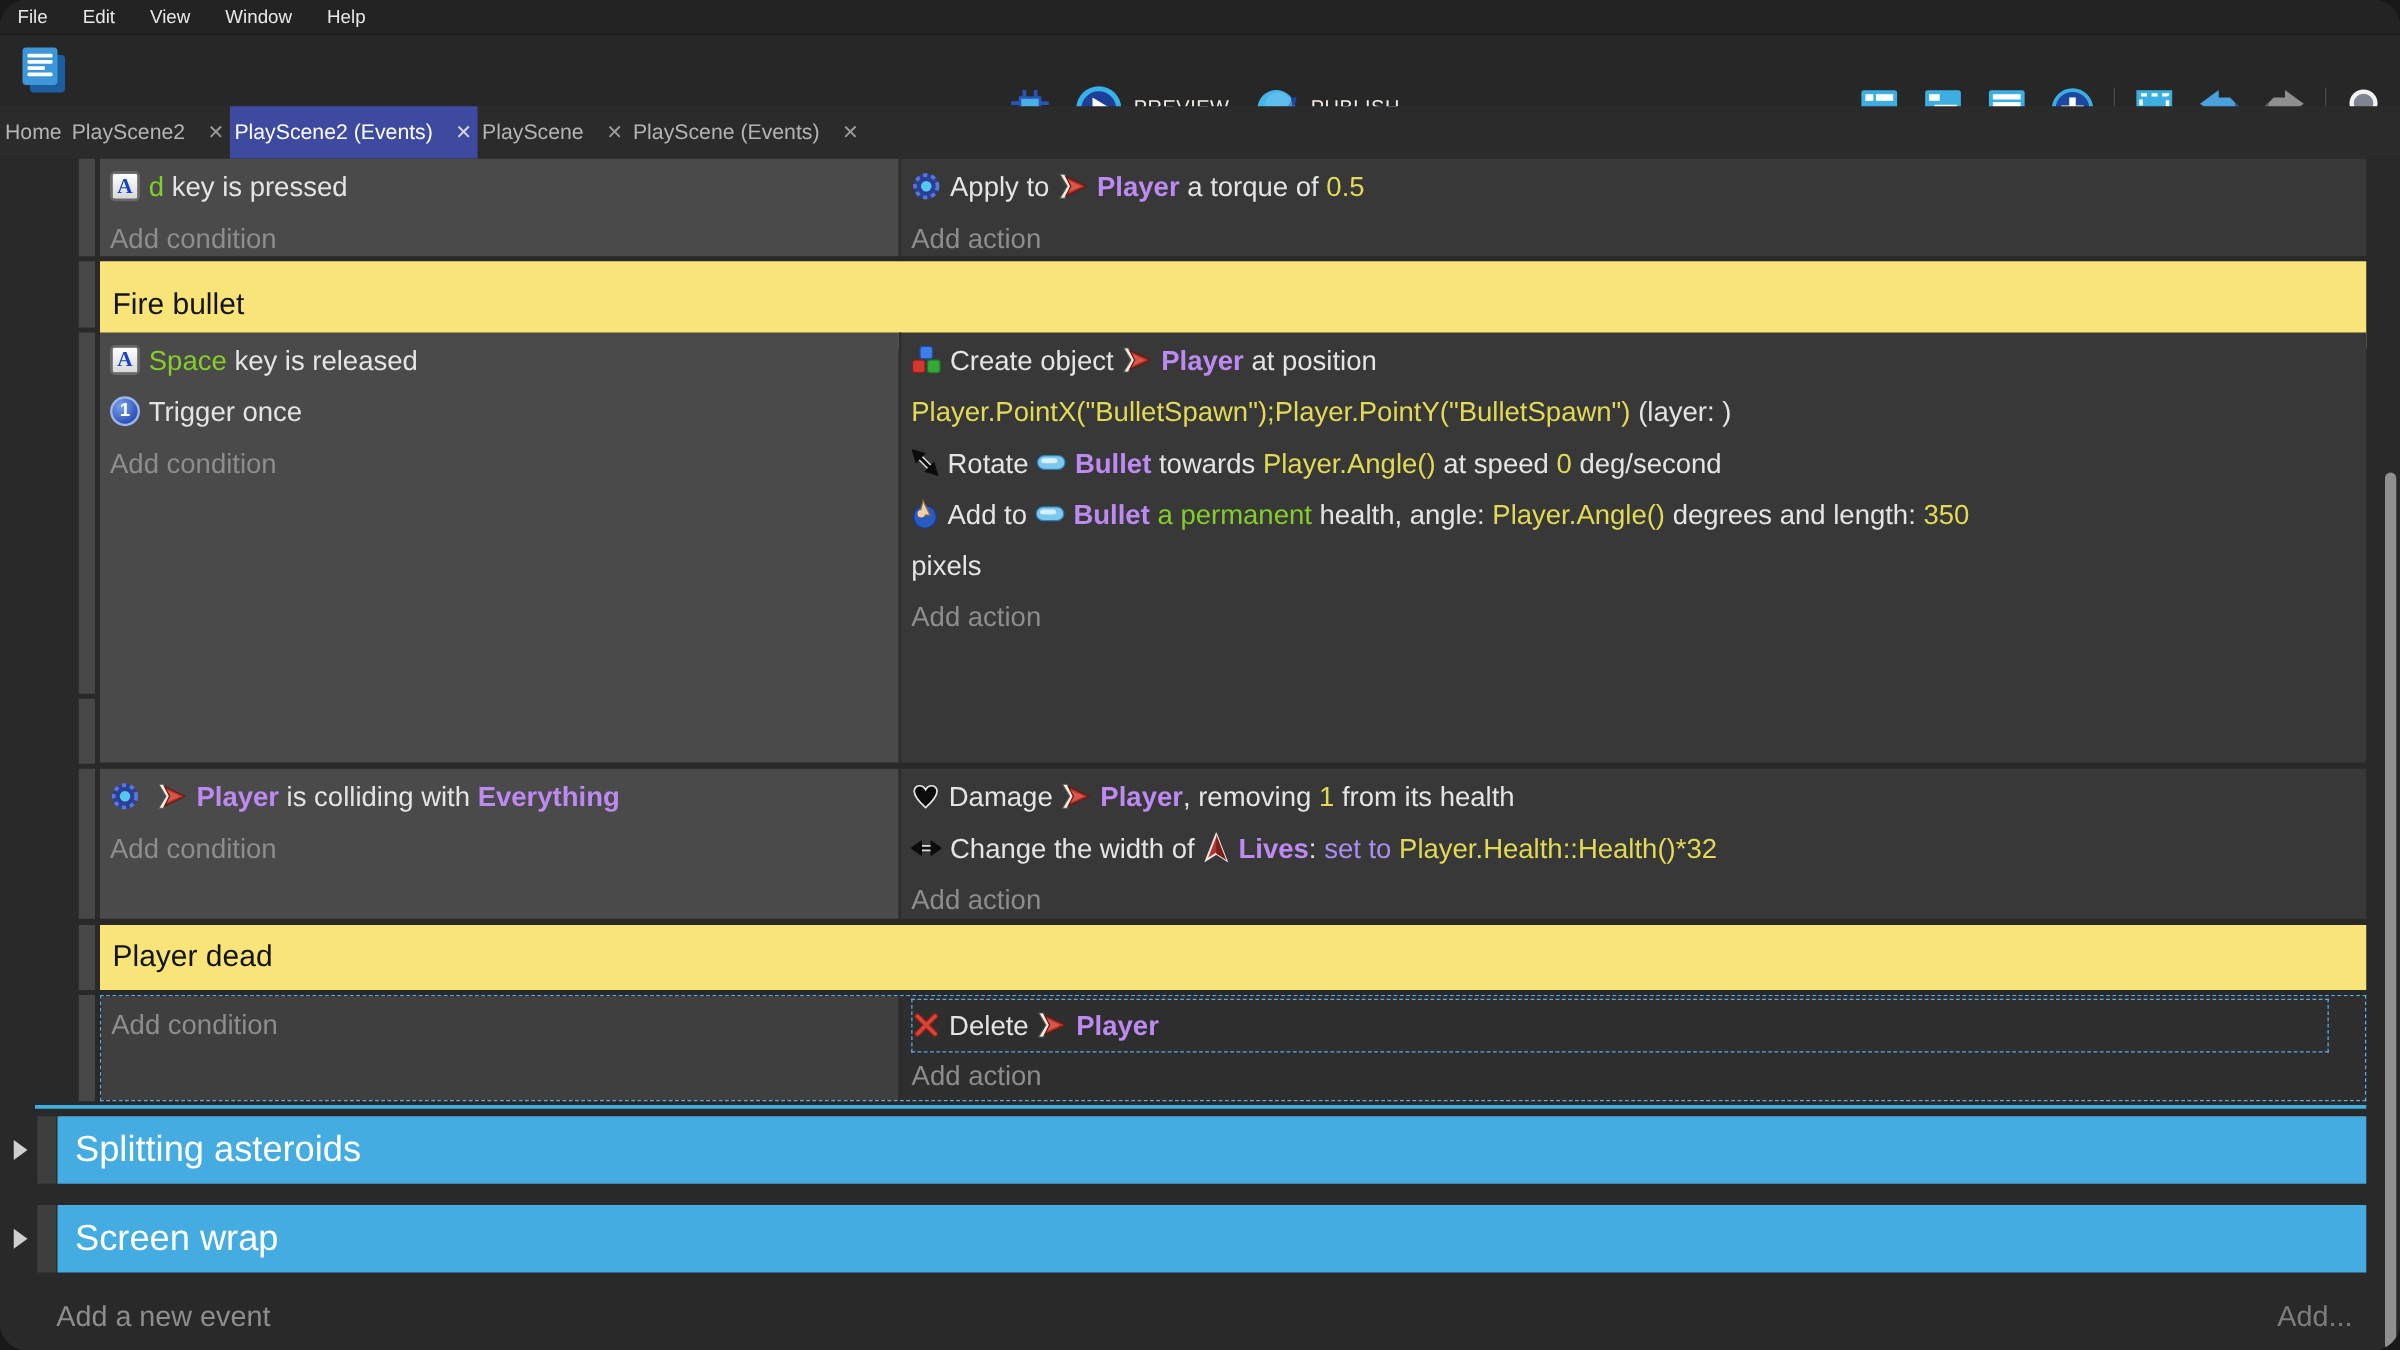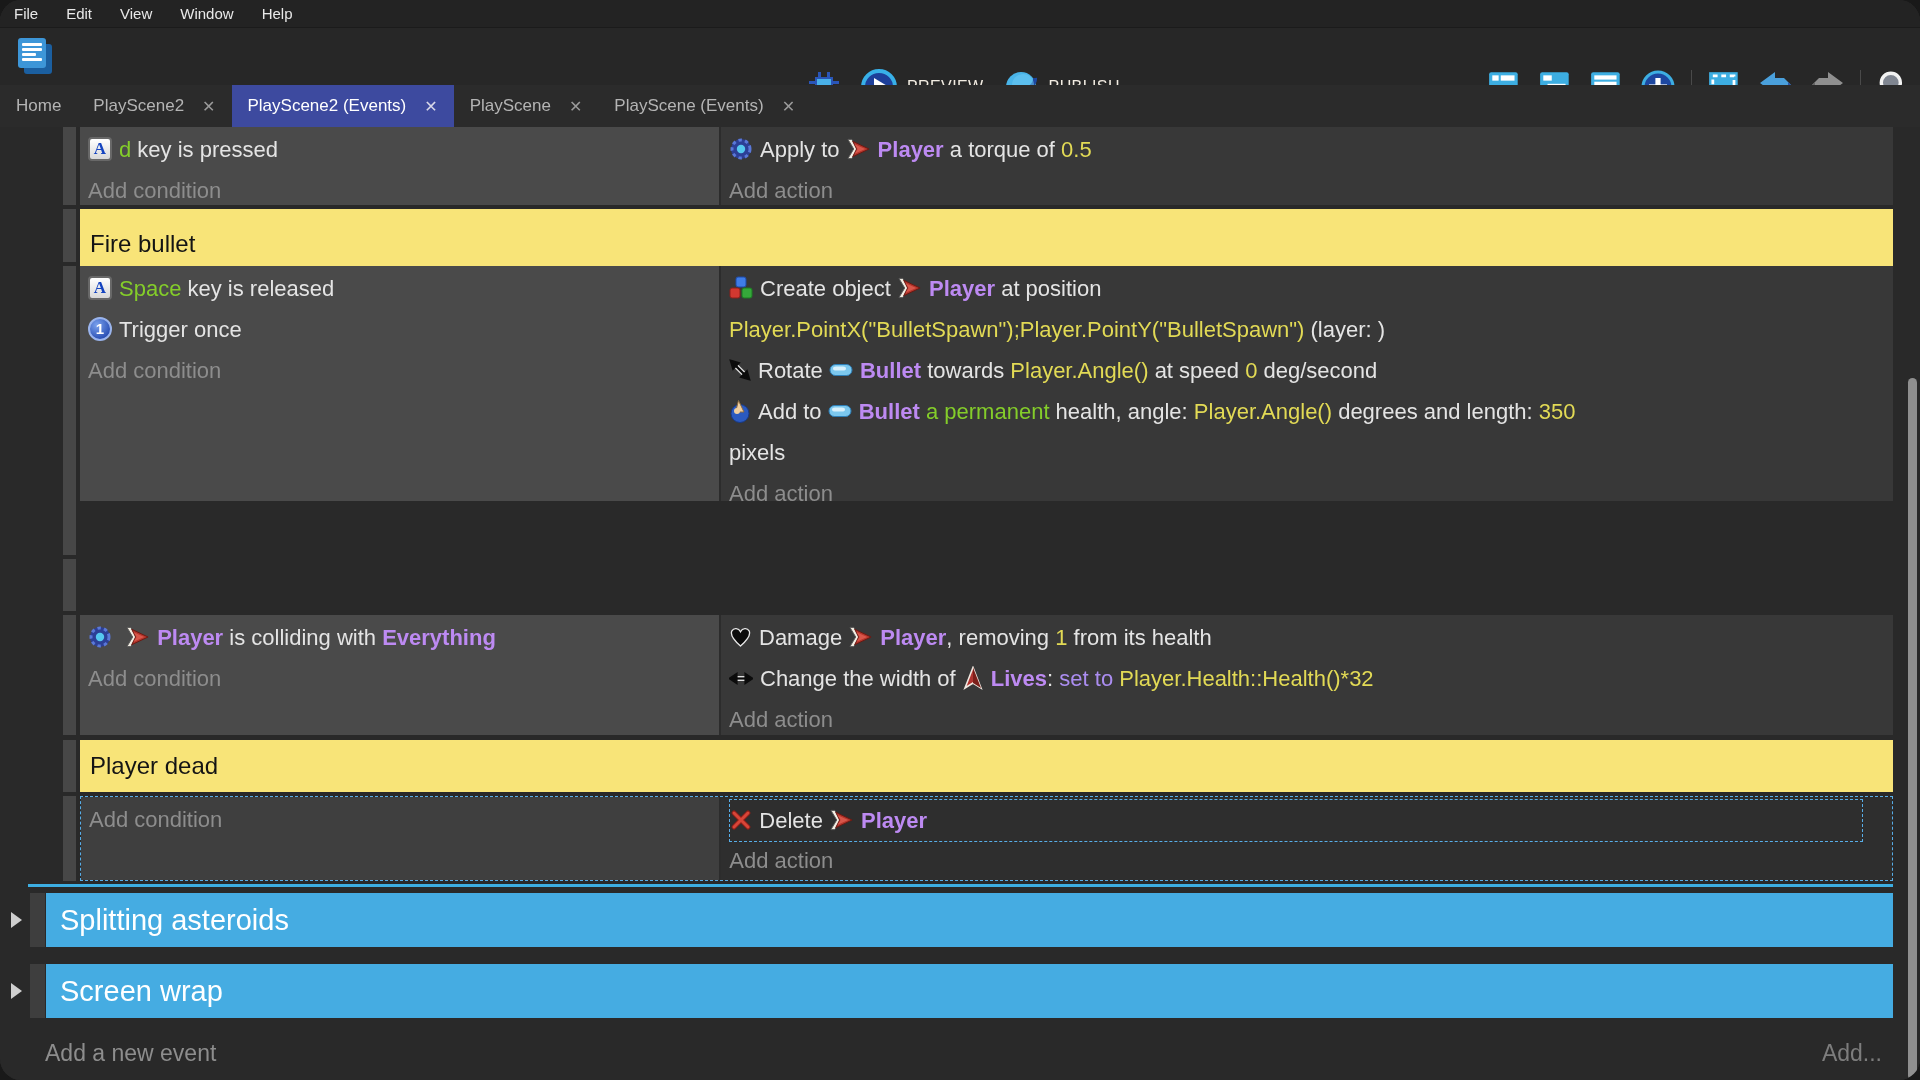--- a/index.html
+++ b/index.html
@@ -19,21 +19,21 @@
   .logo .front{position:absolute;left:2px;top:2px;width:28px;height:30px;background:#3d96d8;border-radius:3px;}
   .logo .front i{position:absolute;left:4px;height:3px;background:#fff;border-radius:1px;}
   .centerbar{position:absolute;left:806px;top:40px;display:flex;align-items:center;gap:18px;}
   .tbtn{display:flex;align-items:center;gap:9px;color:#f2ece2;font-size:16px;letter-spacing:.4px;cursor:pointer;}
   .righticons{position:absolute;right:8px;top:41px;display:flex;align-items:center;gap:15px;}
   .righticons .sep{width:1px;height:34px;background:#4a4a4a;}
   .ticon{width:36px;height:36px;display:flex;align-items:center;justify-content:center;cursor:pointer;}
 
   
   .tabbar{position:absolute;left:0;top:85px;width:1920px;height:42px;background:#2b2b2b;display:flex;}
-  .tab{height:42px;display:flex;align-items:center;padding:0 16px;color:#b4b4b4;font-size:17px;
+  .tab{height:42px;display:flex;align-items:center;padding:0 4px;color:#b4b4b4;font-size:17px;
        white-space:nowrap;cursor:pointer;}
   .tab .x{margin-left:18px;color:#9a9a9a;font-size:16px;cursor:pointer;}
   .tab.active{background:var(--c-active_tab,#3d4a9f);color:#fff;}
   .tab.active .x{color:#d8d8e8;}
 
   
   .sheet{position:absolute;left:0;top:127px;width:1920px;height:953px;background:#292929;}
   .gut{position:absolute;left:63px;width:13px;background:#474747;}
   .ggut{position:absolute;left:30px;width:15px;background:#3e3e3e;}
   .evrow{position:absolute;left:80px;width:1813px;display:flex;}
@@ -245,21 +245,21 @@
                 <polygon points="2,1 8,11 2,21 6,21 12,11 6,1" fill="#f4efe4" stroke="#555" stroke-width="1"></polygon>
                 <polygon points="7,3 24,11 7,19 11,11" fill="#b5362c" stroke="#6a1812" stroke-width="1"></polygon>
                 <polygon points="9,6 20,11 9,16 12,11" fill="#d8564a"></polygon>
               </svg></span><span class="sg-obj">Player</span><span class="sg-plain"> a torque of </span><span class="sg-expr">0.5</span></div>
         <div class="eline"><span class="sg-ph">Add action</span></div>
       </div>
     </div>
 
     <div class="comment" style="top:82px;height:70px">Fire bullet</div>
 
-    <div class="evrow" style="top:139px;height:235px">
+    <div class="evrow" style="top:139px;height:344px">
       <div class="cell cond">
         <div class="eline"><span class="icon ic-keyboard-key"><span class="kA">A</span></span><span class="sg-key">Space</span><span class="sg-plain"> key is released</span></div>
         <div class="eline"><span class="icon ic-trigger-once"><span class="tr1">1</span></span><span class="sg-plain">Trigger once</span></div>
         <div class="eline"><span class="sg-ph">Add condition</span></div>
       </div>
       <div class="cell act">
         <div class="eline"><span class="icon ic-create-object"><svg width="24" height="24" viewBox="0 0 24 24">
                 <rect x="7" y="1" width="10" height="10" rx="2" fill="#3f7de8" stroke="#1d4aa8"></rect>
                 <rect x="1" y="12" width="10" height="10" rx="2" fill="#d23830" stroke="#8a1f1a"></rect>
                 <rect x="13" y="12" width="10" height="10" rx="2" fill="#35a83a" stroke="#1d7a22"></rect>

